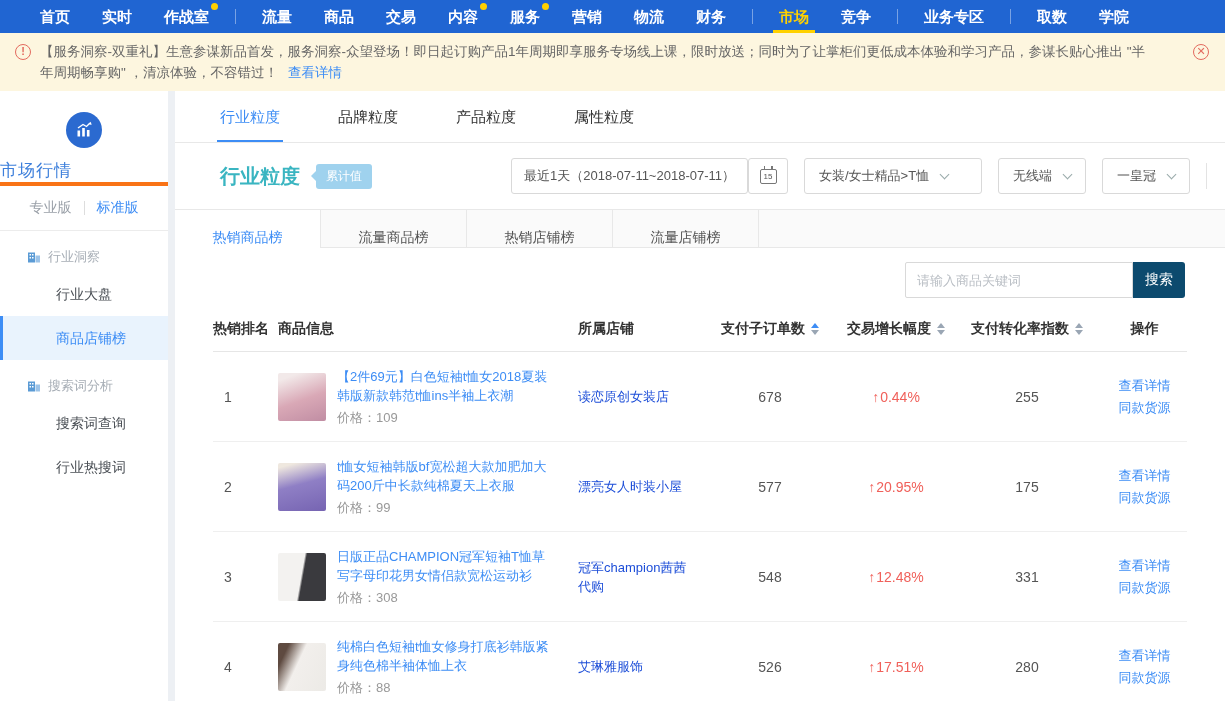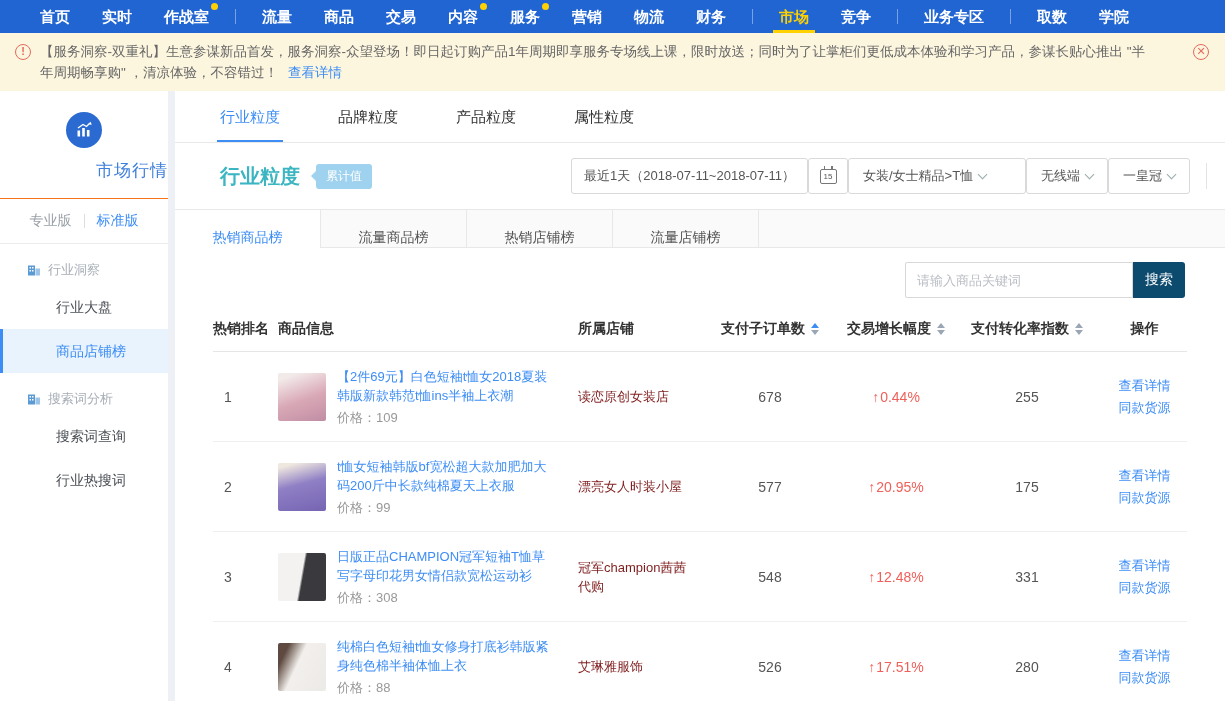--- a/index.html
+++ b/index.html
@@ -23,21 +23,21 @@
   .banner-link { color:#3d8df5; margin-left:10px; cursor:pointer; text-decoration:none; }
   .close-icon { position:absolute; right:16px; top:11px; width:16px; height:16px; border:1.5px solid #e36a5e;
                 border-radius:50%; color:#e36a5e; font-size:11px; font-weight:bold; text-align:center; line-height:13px; cursor:pointer; }
 
   
   .page { display:flex; height:610px; }
   .sidebar { width:168px; background:#fff; margin-right:7px; flex:none; }
   .content { flex:1; background:#fff; overflow:hidden; }
 
   
-  .side-logo { text-align:right; padding-top:21px; border-bottom:1px solid #f97316; padding-bottom:16px; }
+  .side-logo { text-align:left; padding-top:21px; border-bottom:4px solid #f97316; }
   .logo-circle { width:36px; height:36px; border-radius:50%; background:#2b6ad0; margin:0 auto;
                  display:flex; align-items:center; justify-content:center; }
   .side-app-title { color:#3d7fdb; font-size:17px; margin-top:11px; letter-spacing:1px; }
   .version-tabs { display:flex; justify-content:center; align-items:center; height:45px; border-bottom:1px solid #ececec; font-size:14px; }
   .version-tab { padding:0 12px; color:#9aa0a8; cursor:pointer; }
   .version-tab.active { color:#3d8df5; }
   .version-sep { width:1px; height:14px; background:#ddd; }
   .side-section-header { display:flex; align-items:center; gap:7px; padding:17px 0 6px 27px; color:#a6adb5; font-size:13px; }
   .side-item { height:44px; line-height:44px; padding-left:56px; font-size:14px; color:#4a4f55; cursor:pointer; }
   .side-item.active { background:#e9f3fd; color:#3d8df5; border-left:3px solid #3d8df5; padding-left:53px; }
@@ -57,21 +57,21 @@
                  border-top:5px solid transparent; border-bottom:5px solid transparent; border-right:5px solid #9fd2ee; }
   .filter-controls { margin-left:auto; display:flex; align-items:center; }
   .ctl-box { border:1px solid #d9d9d9; border-radius:3px; height:36px; display:flex; align-items:center;
              font-size:13px; color:#555; cursor:pointer; background:#fff; }
   .date-box { padding:0 12px; }
   .cal-box { width:40px; justify-content:center; }
   .cal-icon { width:17px; height:15px; border:1.5px solid #777; border-radius:2px; position:relative;
               font-size:8px; color:#555; text-align:center; line-height:14px; }
   .cal-icon::before, .cal-icon::after { content:""; position:absolute; top:-4px; width:1.5px; height:3px; background:#777; }
   .cal-icon::before { left:3px; } .cal-icon::after { right:3px; }
-  .dropdown { padding:0 14px; gap:6px; min-width:0; justify-content:flex-start; }
+  .dropdown { padding:0 14px; margin-left:16px; gap:12px; min-width:0; justify-content:flex-start; }
   .dropdown.cat { min-width:178px; }
   .caret-down-icon { width:7px; height:7px; border-right:1.5px solid #9aa; border-bottom:1.5px solid #9aa;
               transform:rotate(45deg); margin-top:-4px; }
   .filter-divider { width:1px; height:26px; background:#e3e3e3; margin-left:16px; }
 
   
   .rank-tabs { display:flex; border-top:1px solid #e8e8e8; border-bottom:1px solid #e8e8e8; background:#fafafa; height:39px; }
   .rank-tab { width:146px; text-align:center; line-height:55px; font-size:14px; color:#555;
               border-right:1px solid #e8e8e8; cursor:pointer; position:relative; }
   .rank-tab.active { background:#fff; color:#3d8df5; }
@@ -96,21 +96,21 @@
   .sort-icon .up { border-bottom:5px solid #9aa6b4; }
   .sort-icon .down { border-top:5px solid #9aa6b4; }
   .sort-icon.active .up { border-bottom-color:#3d8df5; }
   .trow { height:90px; align-items:center; border-bottom:1px solid #efefef; font-size:14px; color:#555; }
   .rank-cell { padding-left:11px; }
   .prod-cell { display:flex; align-items:center; }
   .prod-img { width:48px; height:48px; border-radius:2px; flex:none; background:#eee; }
   .prod-info { margin-left:11px; font-size:13px; }
   .prod-title { color:#3d8df5; line-height:19px; max-width:216px; cursor:pointer; }
   .prod-price { color:#999; margin-top:4px; }
-  .shop-cell { color:#7f1d1d; font-size:13px; line-height:19px; padding-right:12px; cursor:pointer; }
+  .shop-cell { color:#1d4ed8; font-size:13px; line-height:19px; padding-right:12px; cursor:pointer; }
   .num-cell { text-align:center; }
   .growth-cell { text-align:center; color:#f0605a; }
   .growth-cell .arrow { font-weight:bold; margin-right:1px; }
   .ops-cell { text-align:center; font-size:13px; line-height:22px; }
   .ops-cell a { color:#3d8df5; display:block; text-decoration:none; cursor:pointer; }
 </style>
 </head>
 <body>
 
 <div class="nav">

